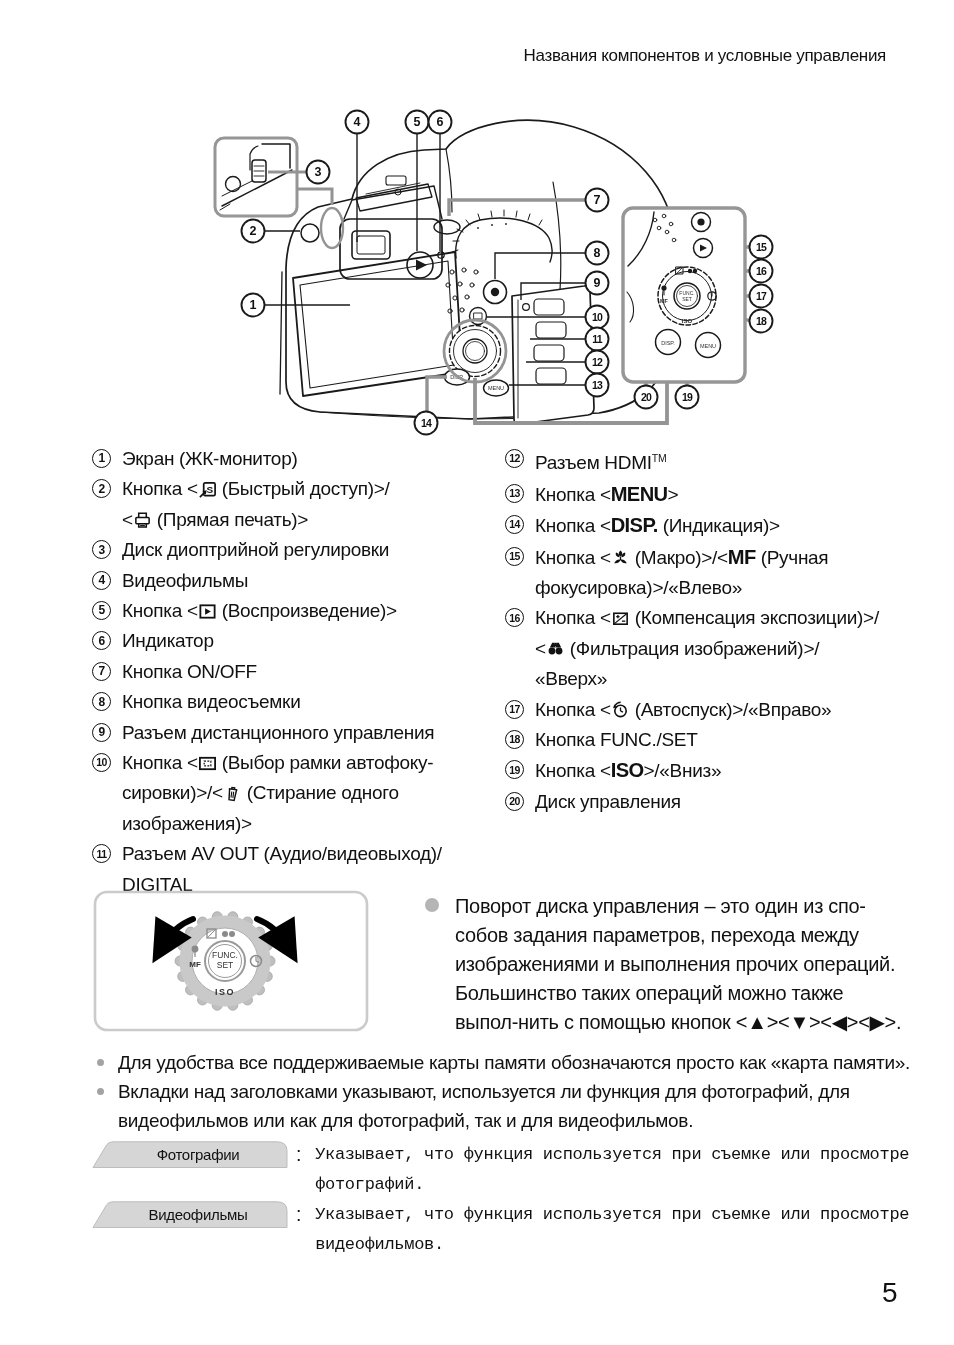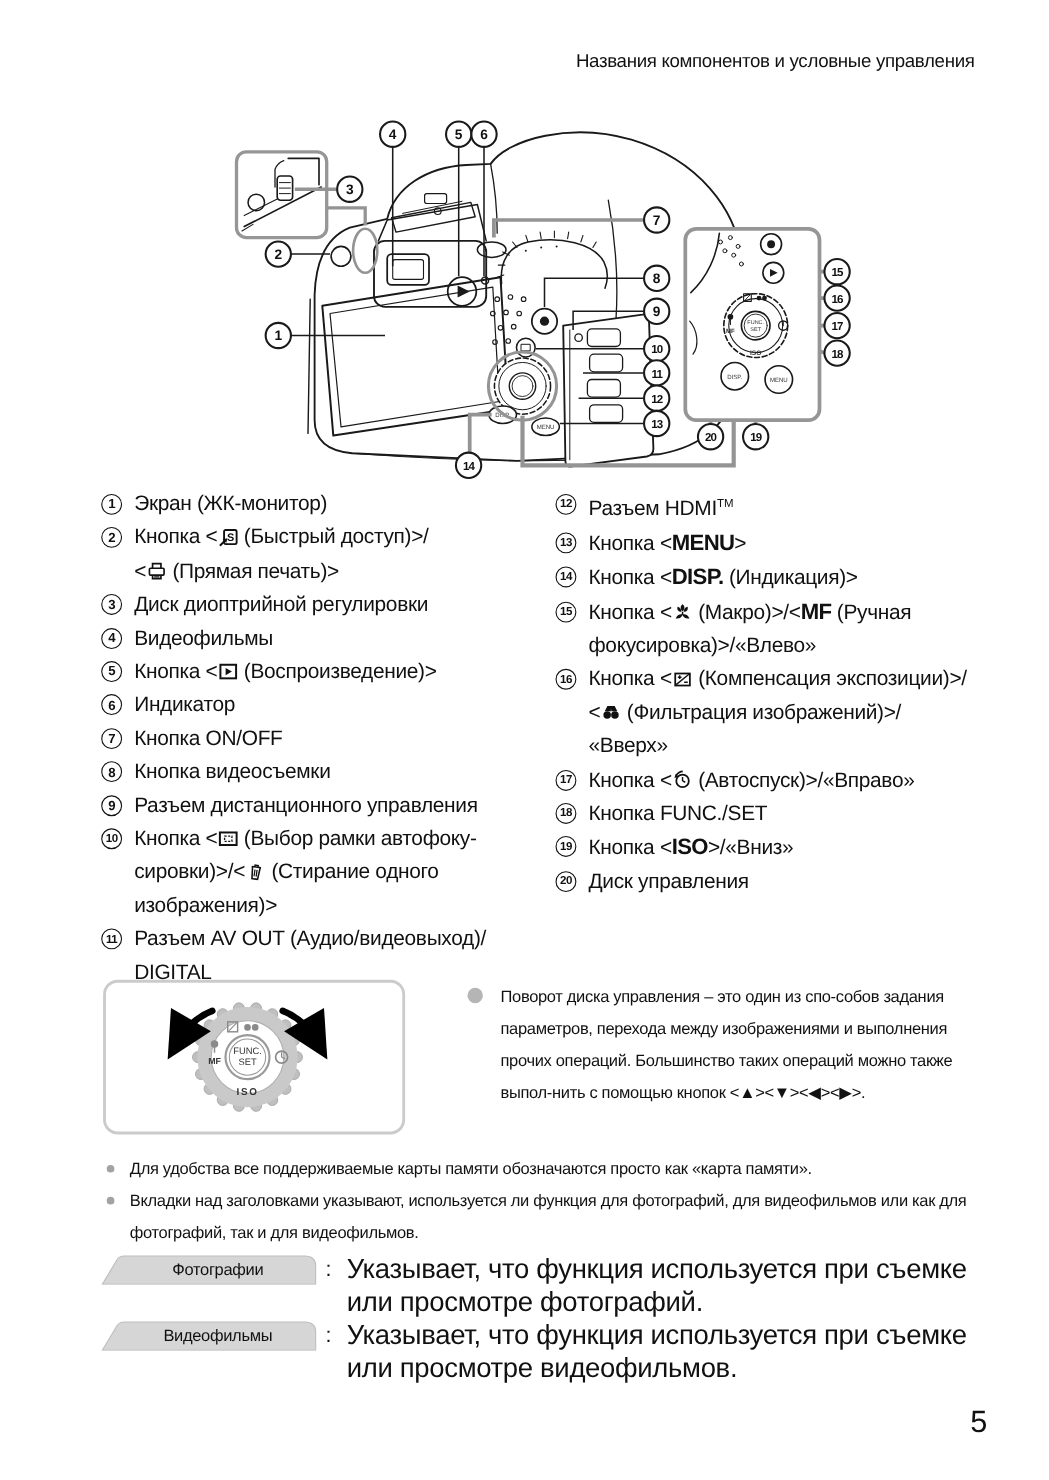--- a/index.html
+++ b/index.html
@@ -21,36 +21,36 @@
           font-size:12px;font-weight:600;letter-spacing:-0.5px;box-sizing:border-box;}
   .pl-num.two{font-size:10.5px;}
   .cam-btn-label{font-weight:700;font-size:1.06em;letter-spacing:-0.6px;}
   sup{font-size:0.55em;vertical-align:super;letter-spacing:0;}
   .inline-icon{display:inline-block;width:19px;height:19px;vertical-align:-3.5px;}
   .inline-icon svg{width:100%;height:100%;display:block;}
 
   
   #notebox-svg{position:absolute;left:92px;top:889px;width:278px;height:144px;}
   #note-dot{position:absolute;left:425px;top:898px;width:14px;height:14px;border-radius:50%;background:#b5b5b5;}
-  #note-text{position:absolute;left:455px;top:892px;width:452px;font-size:15px;line-height:29px;}
+  #note-text{position:absolute;left:455px;top:892px;width:452px;font-size:20px;line-height:29px;}
 
   
   #bullets{position:absolute;left:95px;top:1048px;width:818px;}
-  .bullet-row{position:relative;padding-left:23px;font-size:15px;line-height:29px;}
+  .bullet-row{position:relative;padding-left:23px;font-size:19px;line-height:29px;}
   .b-dot{position:absolute;left:2px;top:11px;width:7px;height:7px;border-radius:50%;background:#a3a3a3;}
 
   
   #tabs{position:absolute;left:92px;top:1140px;width:821px;}
   .tab-row{display:flex;align-items:flex-start;}
   .tab-badge{position:relative;width:196px;height:27px;flex:0 0 auto;margin-top:1px;}
   .tab-badge svg{position:absolute;left:0;top:0;width:196px;height:27px;}
   .tab-badge-label{position:absolute;left:18px;right:2px;top:0;bottom:0;display:flex;
                    align-items:center;justify-content:center;font-size:15px;color:#111;}
   .tab-colon{margin-left:8px;font-size:19.5px;line-height:29.5px;}
-  .tab-text{margin-left:14px;width:608px;font-size:25px;line-height:29.5px;}
+  .tab-text{margin-left:14px;width:608px;font-size:17px;line-height:29.5px;font-family:Liberation Mono, monospace;}
   .tab-row + .tab-row{margin-top:1px;}
 
   #page-number{position:absolute;left:882px;top:1277px;font-size:28px;color:#111;}
 
   .svg-micro{font-family:"Liberation Sans","DejaVu Sans",sans-serif;fill:#333;}
 </style>
 </head>
 <body>
 
 <div id="page">

